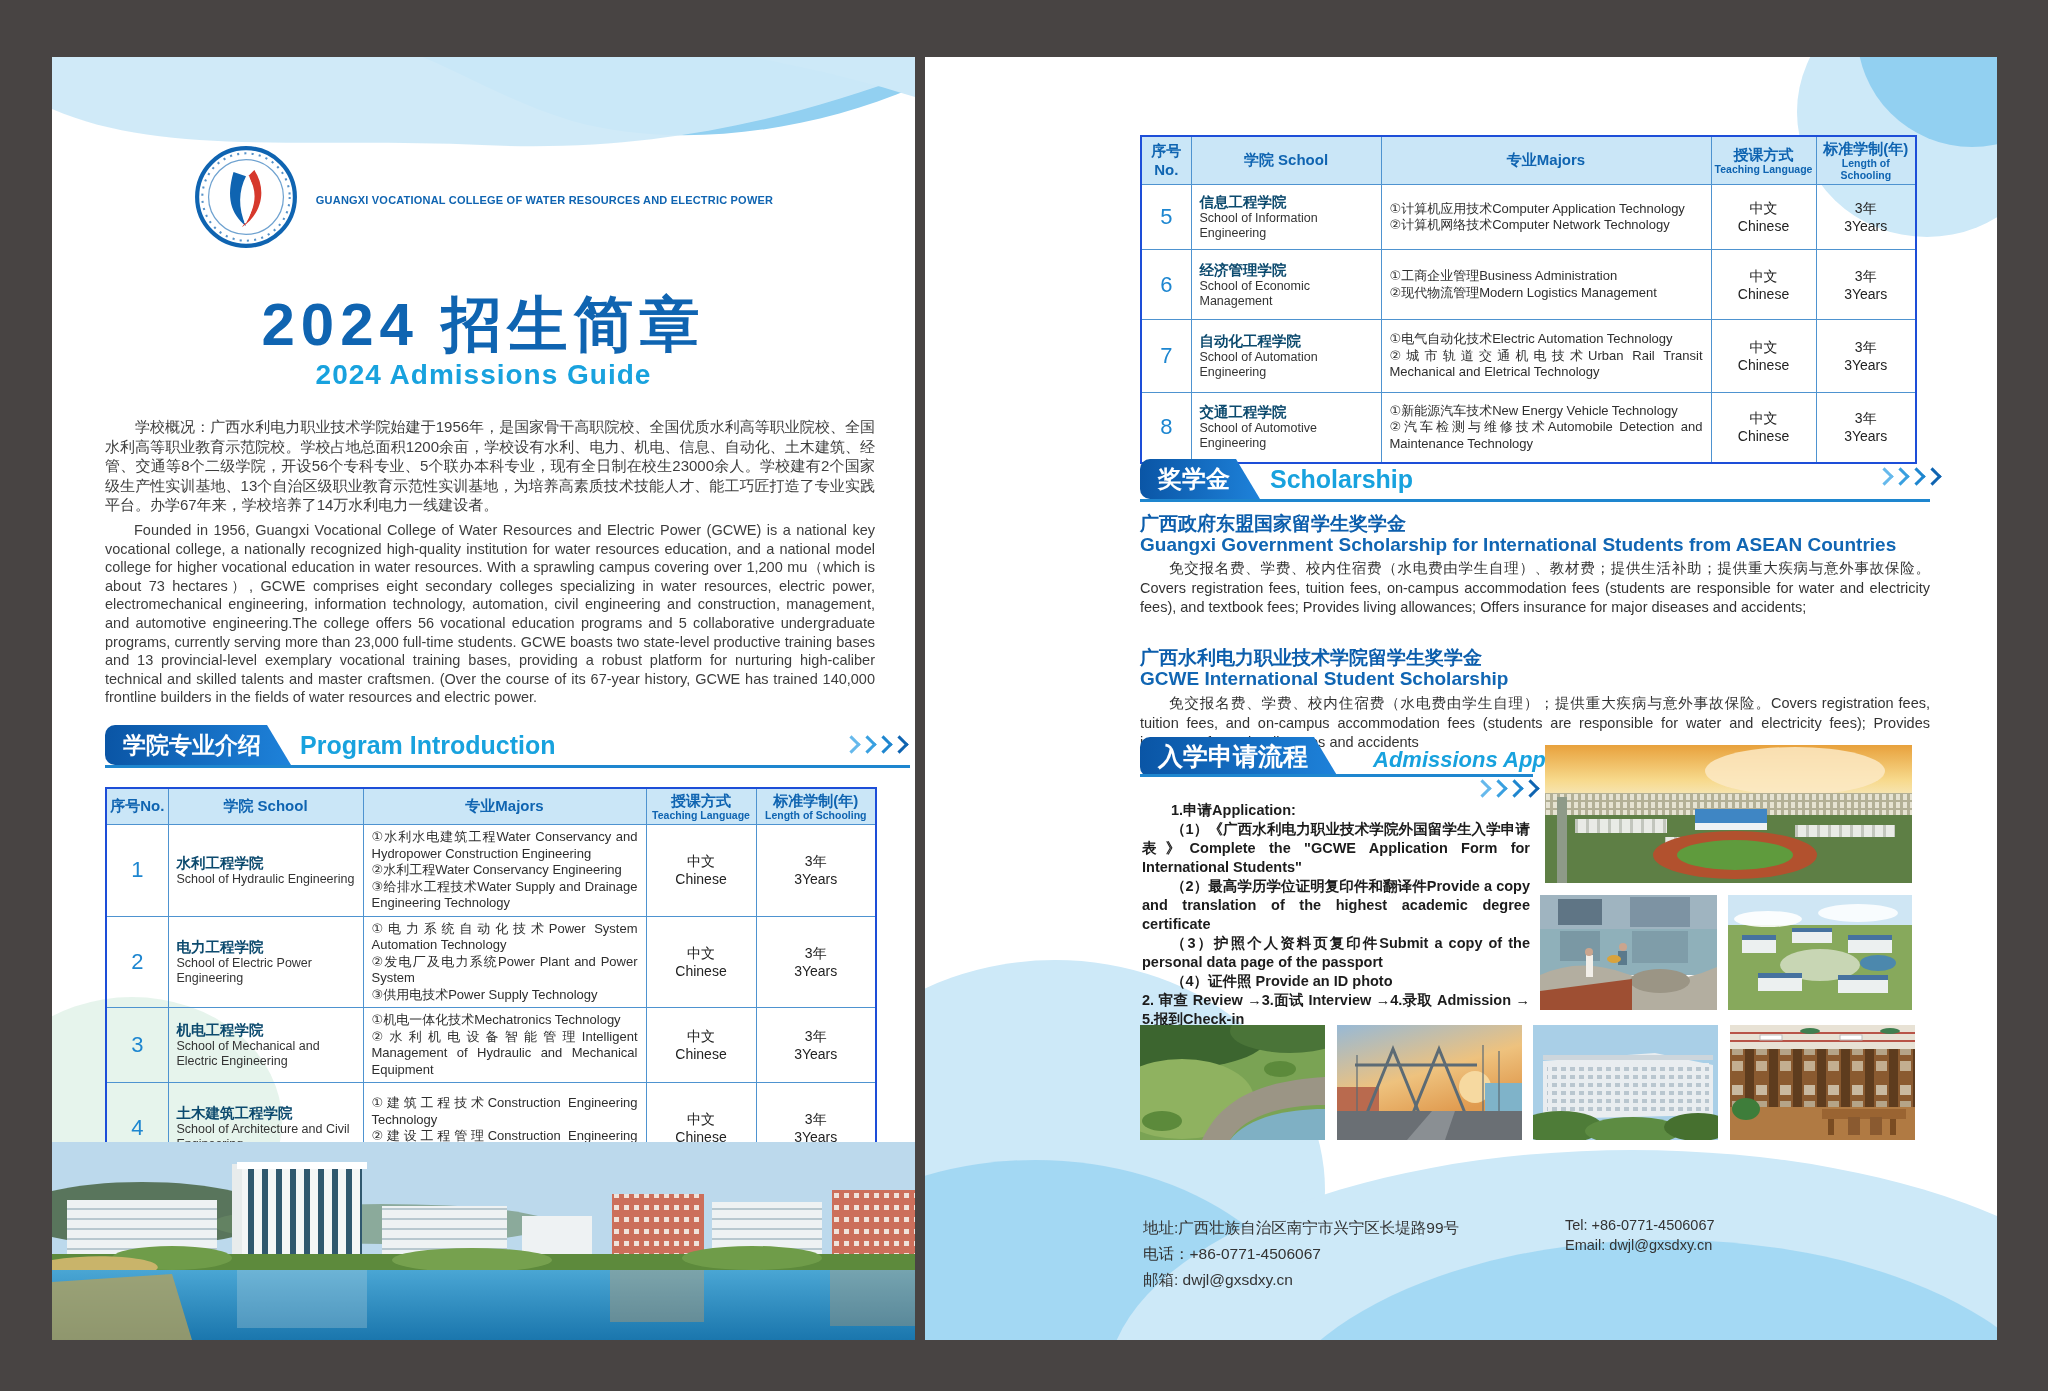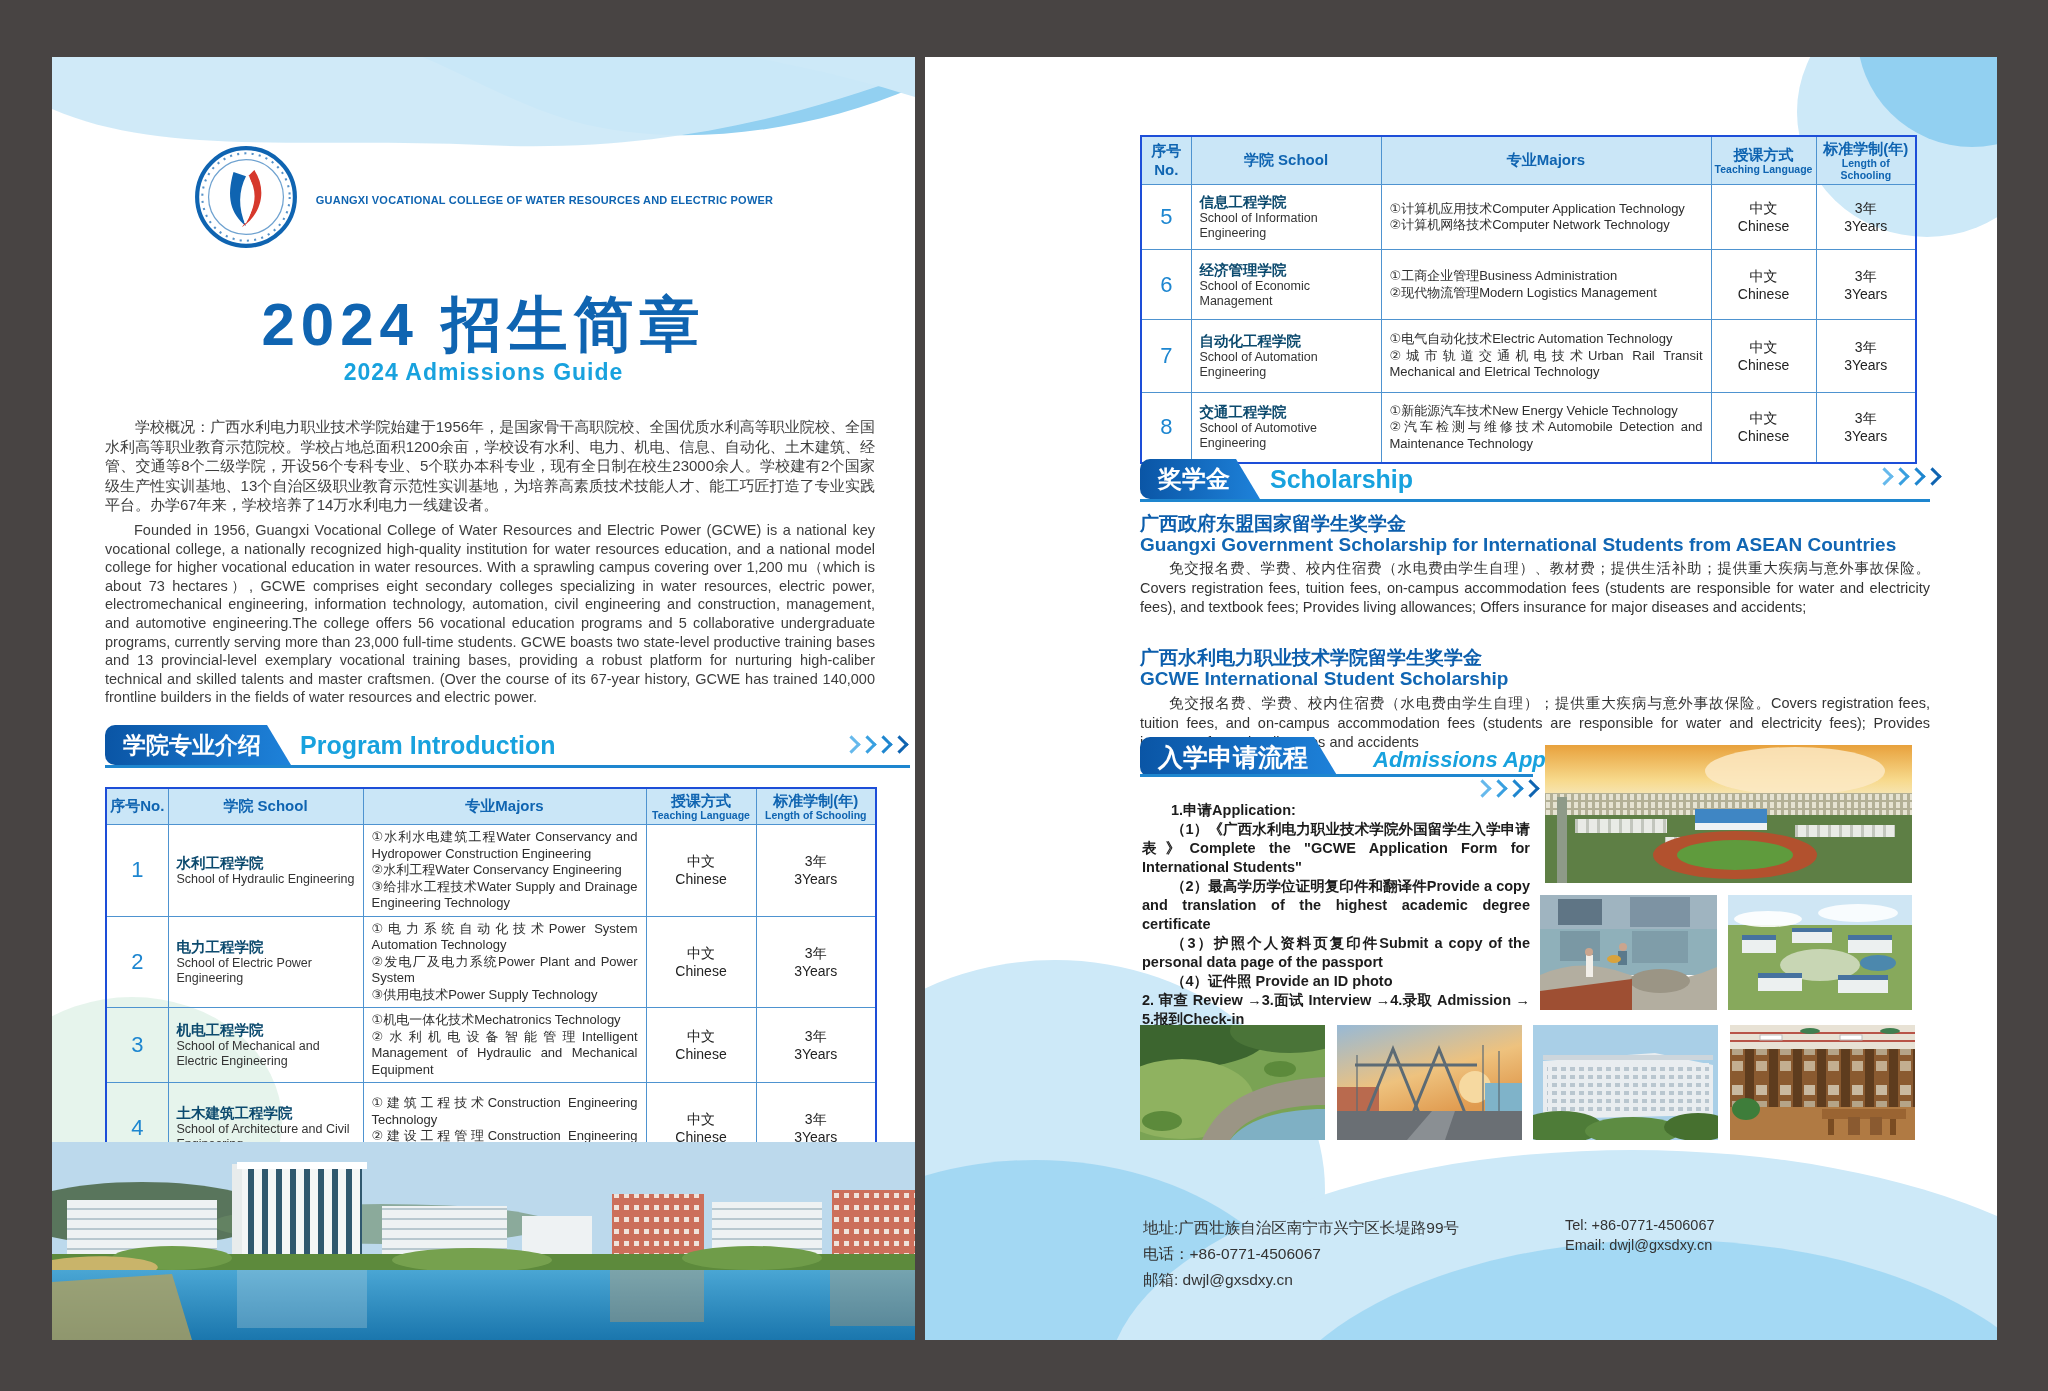--- a/index.html
+++ b/index.html
@@ -9,21 +9,21 @@
   .page-left{left:52px;width:863px;}
   .page-right{left:925px;width:1072px;}
   .abs{position:absolute;}
   .decor{position:absolute;z-index:0;}
   .z{z-index:2;}
 
   
   .name-cn{font-size:37px;font-weight:bold;color:#0f64b1;letter-spacing:2px;}
   .name-en{font-size:11px;font-weight:bold;color:#0f64b1;letter-spacing:.2px;margin-top:6px;}
   .title-cn{font-size:60px;font-weight:bold;color:#0f64b1;letter-spacing:6px;text-align:center;width:100%;}
-  .title-en{font-size:23px;font-weight:bold;color:#18a2de;letter-spacing:1px;text-align:center;width:100%;}
+  .title-en{font-size:28px;font-weight:bold;color:#18a2de;letter-spacing:1px;text-align:center;width:100%;}
   .para{font-size:15px;line-height:19.5px;text-align:justify;color:#3d3d3d;margin:0;text-indent:2em;}
   .para.en{font-size:14.5px;line-height:18.6px;}
 
   
   .sec-tab{background:linear-gradient(93deg,#0a55a5,#1e82da);color:#fff;font-weight:bold;font-size:23px;
            line-height:40px;padding:0 30px 0 18px;border-radius:10px 0 0 10px;
            clip-path:polygon(0 0,calc(100% - 24px) 0,100% 100%,0 100%);white-space:nowrap;}
   .sec-en{font-size:25px;font-weight:bold;color:#18a2de;white-space:nowrap;}
   .sec-en.italic{font-style:italic;font-size:22px;}
   .sec-rule{height:3px;background:#1e86cf;}
@@ -375,21 +375,21 @@
     <div class="abs z sec-rule" style="left:215px;top:442px;width:790px;"></div>
 
     <div class="abs z sch-title-cn" style="left:215px;top:454px;">广西政府东盟国家留学生奖学金</div>
     <div class="abs z sch-title-en" style="left:215px;top:477px;">Guangxi Government Scholarship for International Students from ASEAN Countries</div>
     <p class="abs z sch-body" style="left:215px;top:502px;width:790px;">免交报名费、学费、校内住宿费（水电费由学生自理）、教材费；提供生活补助；提供重大疾病与意外事故保险。Covers registration fees, tuition fees, on-campus accommodation fees (students are responsible for water and electricity fees), and textbook fees; Provides living allowances; Offers insurance for major diseases and accidents;</p>
 
     <div class="abs z sch-title-cn" style="left:215px;top:588px;">广西水利电力职业技术学院留学生奖学金</div>
     <div class="abs z sch-title-en" style="left:215px;top:611px;">GCWE International Student Scholarship</div>
     <p class="abs z sch-body" style="left:215px;top:637px;width:790px;">免交报名费、学费、校内住宿费（水电费由学生自理）；提供重大疾病与意外事故保险。Covers registration fees, tuition fees, and on-campus accommodation fees (students are responsible for water and electricity fees); Provides insurance for major diseases and accidents</p>
 
-    <div class="abs z sec-tab" style="left:215px;top:680px;font-size:25px;">
+    <div class="abs z sec-tab" style="left:215px;top:680px;font-size:25px;font-family:Liberation Serif, serif;">
       <span>入学申请流程</span>
     </div>
     <div class="abs z sec-en italic" style="left:448px;top:690px;">Admissions Application Process</div>
     <div class="abs z sec-rule" style="left:215px;top:717px;width:393px;"></div>
     <span class="abs z chevs" style="left:548px;top:724px;"><i></i><i></i><i></i><i></i></span>
 
     <div class="abs z" style="left:217px;top:744px;width:388px;">
       <div class="step">1.申请Application:</div>
       <div class="step">（1）《广西水利电力职业技术学院外国留学生入学申请表》Complete the "GCWE Application Form for International Students"</div>
       <div class="step">（2）最高学历学位证明复印件和翻译件Provide a copy and translation of the highest academic degree certificate</div>

